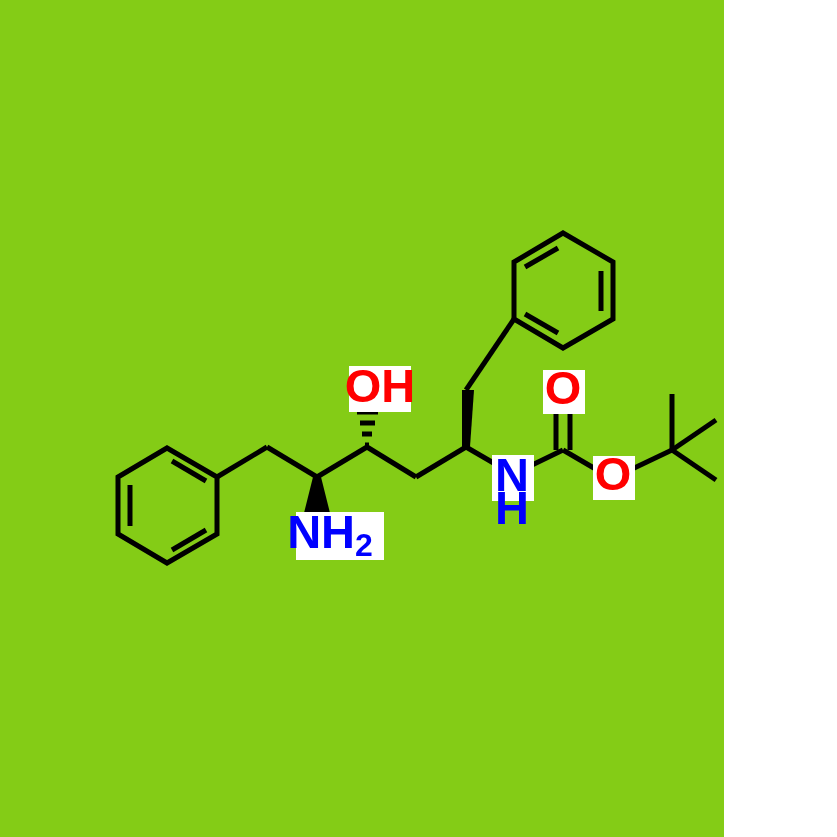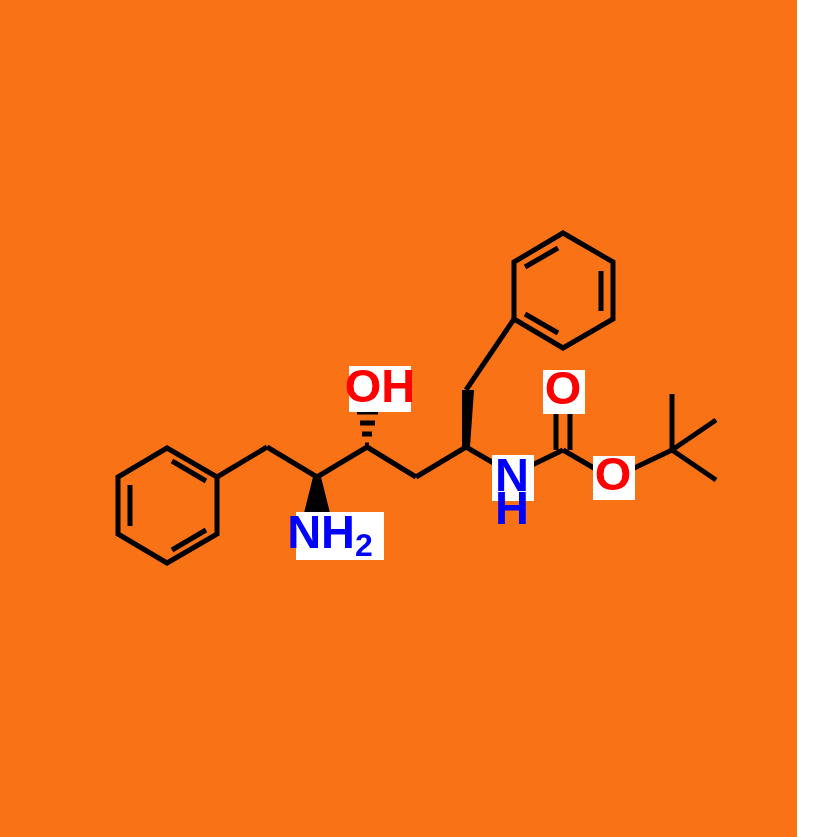--- a/index.html
+++ b/index.html
@@ -6,23 +6,23 @@
   html, body {
     margin: 0;
     padding: 0;
     background: #ffffff;
   }
   body {
     font-family: "Liberation Sans", sans-serif;
   }
   #canvas {
     position: relative;
-    width: 797px;
+    width: 724px;
     height: 837px;
-    background: #f97316;
+    background: #84cc16;
     overflow: hidden;
   }
   #structure-svg {
     position: absolute;
     left: 0;
     top: 0;
     width: 837px;
     height: 837px;
     display: block;
   }

